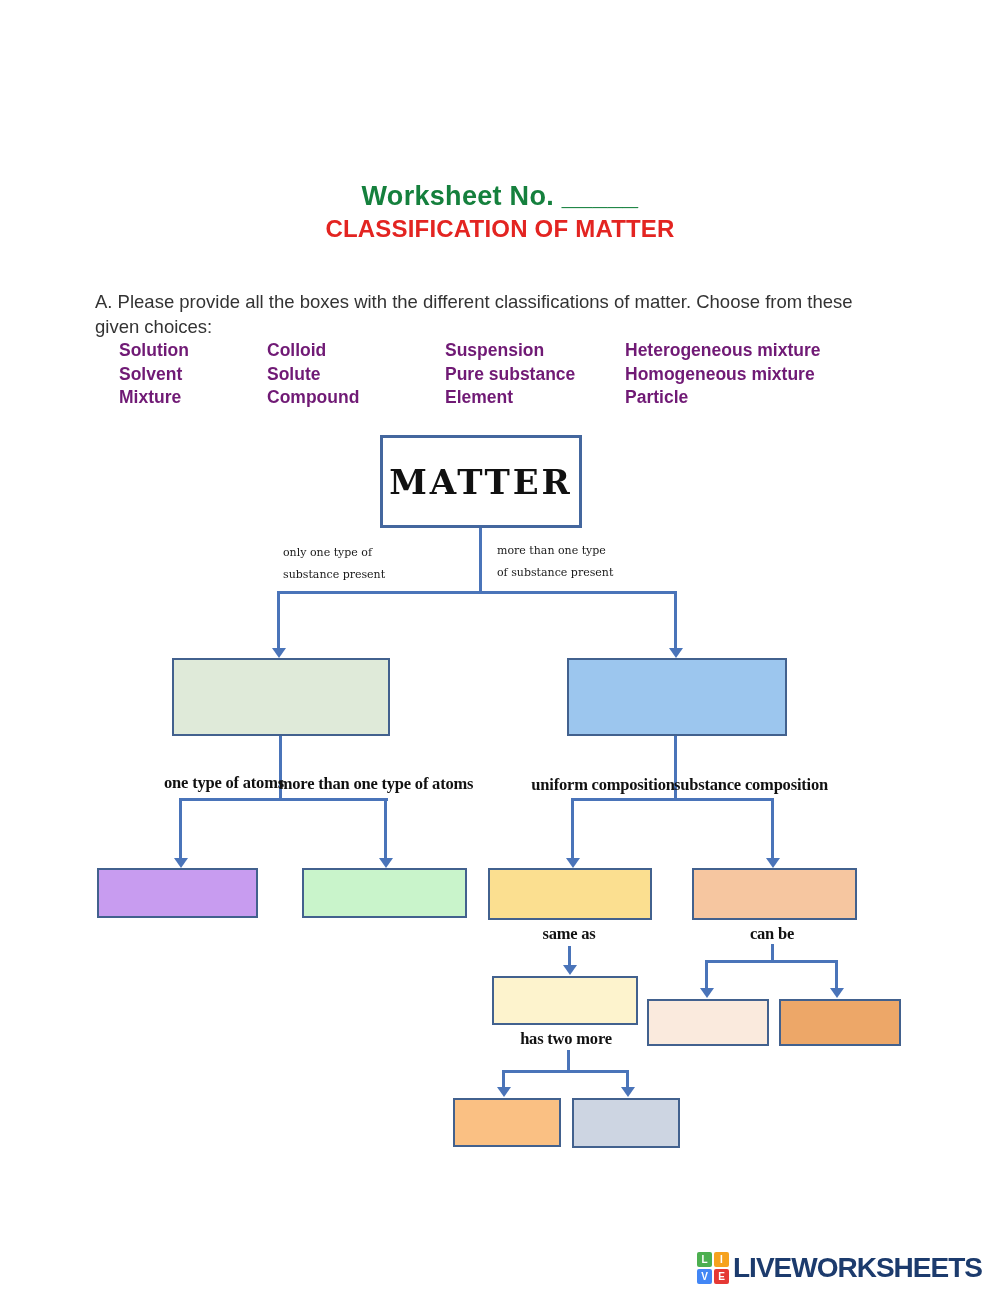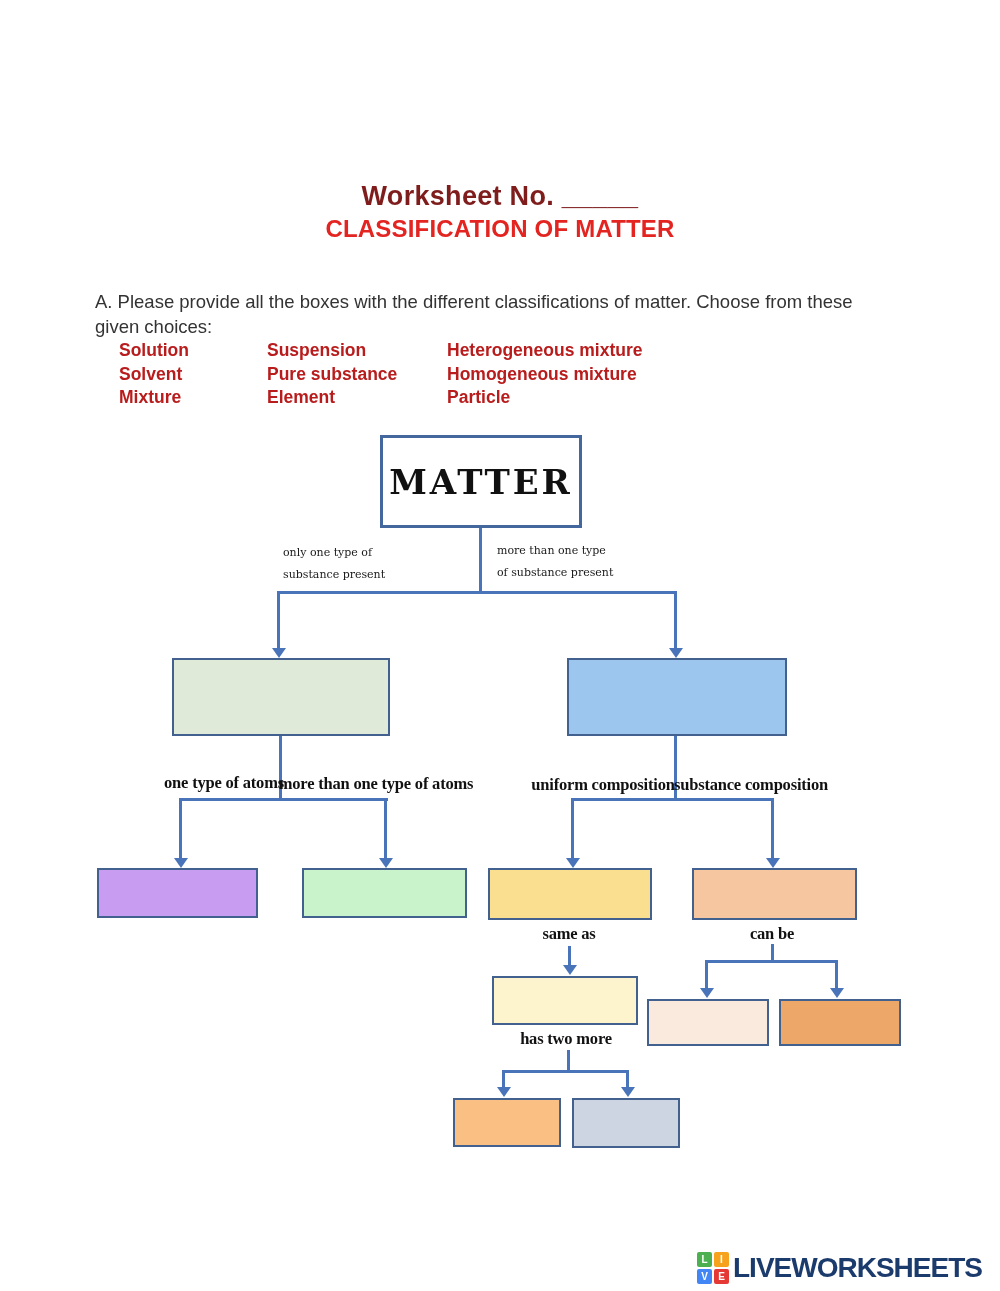--- a/index.html
+++ b/index.html
@@ -6,26 +6,26 @@
   body { background:#ffffff; }
   .page {
     position:relative; width:1000px; height:1291px; background:#ffffff;
     font-family:"Liberation Sans", sans-serif; color:#1f1f1f; overflow:hidden;
     --line:#4a74b9;
   }
 
   
   .header-row { position:absolute; top:116px; left:95px; font-size:19px; color:#3a3a3a; white-space:nowrap; letter-spacing:0.2px; }
   .blank-line { color:#3a3a3a; letter-spacing:0; }
-  .ws-title { position:absolute; top:181px; left:0; width:1000px; text-align:center; font-size:27px; font-weight:bold; color:#7f1d1d; letter-spacing:0.3px; }
+  .ws-title { position:absolute; top:181px; left:0; width:1000px; text-align:center; font-size:27px; font-weight:bold; color:#15803d; letter-spacing:0.3px; }
   .main-title { position:absolute; top:215px; left:0; width:1000px; text-align:center; font-size:24px; font-weight:bold; letter-spacing:0.2px; }
 
   
   .instructions { position:absolute; top:290px; left:95px; width:790px; font-size:18.5px; line-height:24.5px; color:#333333; }
-  .word-bank { position:absolute; top:339px; left:119px; display:flex; font-weight:bold; font-size:17.5px; color:#b91c1c; }
+  .word-bank { position:absolute; top:339px; left:119px; display:flex; font-weight:bold; font-size:17.5px; color:#701a75; }
   .wb-col { display:flex; flex-direction:column; }
   .wb-col > div { line-height:23.7px; white-space:nowrap; }
   .wb-c1 { width:148px; } .wb-c2 { width:178px; } .wb-c3 { width:180px; }
 
   
   .matter-box {
     position:absolute; left:380px; top:435px; width:202px; height:93px; background:#ffffff;
     border:3px solid #44679e; display:flex; align-items:center; justify-content:center;
     font-family:"DejaVu Serif", serif; font-weight:bold; font-size:34px; letter-spacing:3px; color:#111111;
   }
@@ -59,20 +59,25 @@
   </div>
   <div class="main-title" style="color: rgb(227, 36, 33);">CLASSIFICATION OF MATTER</div>
 
   <div class="instructions">A. Please provide all the boxes with the different classifications of matter.  Choose from these given choices:</div>
 
   <div class="word-bank">
     <div class="wb-col wb-c1">
       <div>Solution</div>
       <div>Solvent</div>
       <div>Mixture</div>
+    </div>
+    <div class="wb-col wb-c2">
+      <div>Colloid</div>
+      <div>Solute</div>
+      <div>Compound</div>
     </div>
     <div class="wb-col wb-c3">
       <div>Suspension</div>
       <div>Pure substance</div>
       <div>Element</div>
     </div>
     <div class="wb-col">
       <div>Heterogeneous mixture</div>
       <div>Homogeneous mixture</div>
       <div>Particle</div>

